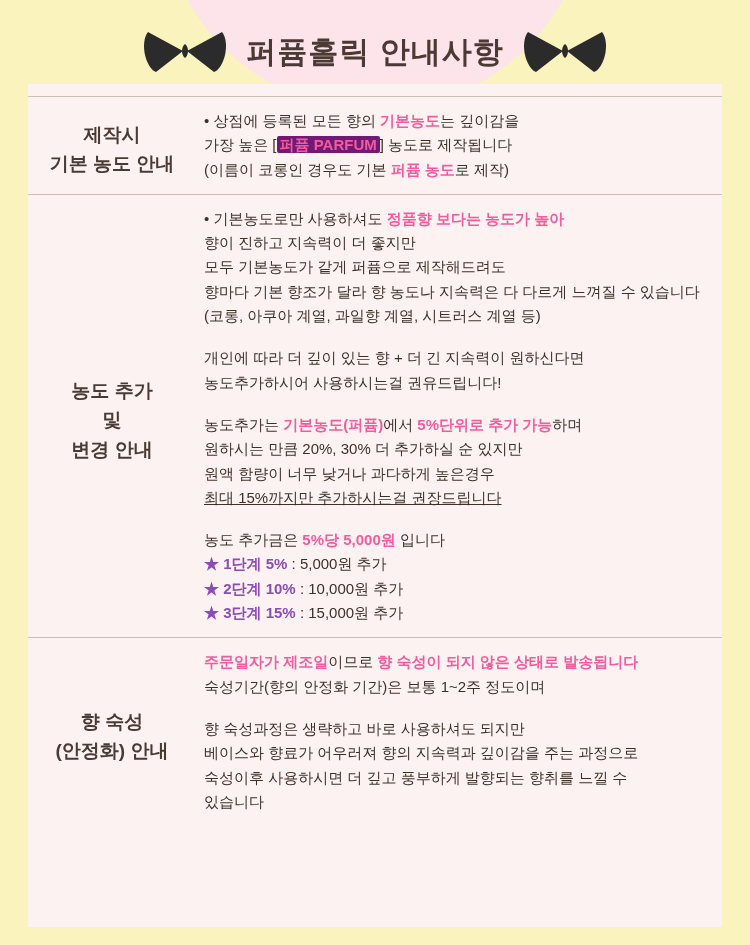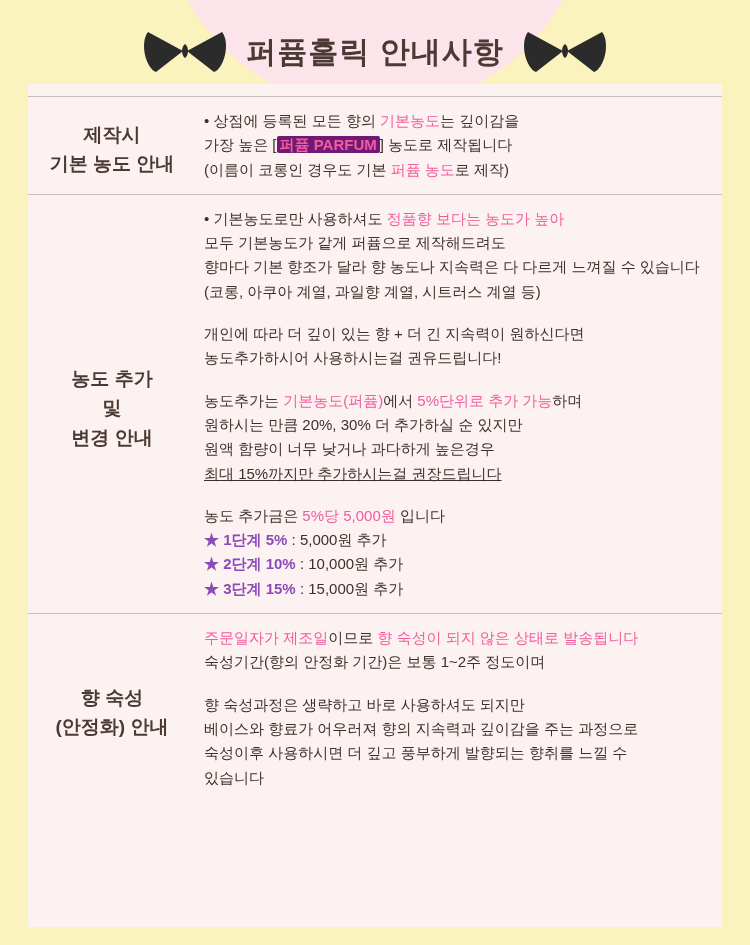--- a/index.html
+++ b/index.html
@@ -90,21 +90,21 @@
   .row-body {
     flex: 1 1 auto;
     padding: 12px 10px 12px 8px;
     font-size: 15px;
     color: #3e3029;
     line-height: 1.62;
   }
   .line { white-space: nowrap; }
   .gap { height: 18px; }
 
-  .pink { color: #f25c9c; font-weight: normal; }
+  .pink { color: #f25c9c; font-weight: bold; }
   .pinkbox {
     color: #f25c9c;
     font-weight: bold;
     background: #701a75;
     padding: 0 3px;
     border-radius: 2px;
   }
   .purple { color: #8b4bb8; font-weight: bold; }
   .uline { text-decoration: underline; }
 </style>
@@ -149,20 +149,21 @@
         <div class="row">
           <div class="row-label">
             <div class="inner">
               <div>농도 추가</div>
               <div>및</div>
               <div>변경 안내</div>
             </div>
           </div>
           <div class="row-body">
             <div class="line"><span>• </span><span>기본농도로만 사용하셔도 </span><span class="pink">정품향 보다는 농도가 높아</span></div>
+            <div class="line"><span> 향이 진하고 지속력이 더 좋지만</span></div>
             <div class="line"><span>모두 기본농도가 같게 퍼퓸으로 제작해드려도</span></div>
             <div class="line"><span>향마다 기본 향조가 달라 향 농도나 지속력은 다 다르게 느껴질 수 있습니다</span></div>
             <div class="line"><span>(코롱, 아쿠아 계열, 과일향 계열, 시트러스 계열 등)</span></div>
             <div class="gap"></div>
             <div class="line"><span>개인에 따라 더 깊이 있는 향 + 더 긴 지속력이 원하신다면</span></div>
             <div class="line"><span>농도추가하시어 사용하시는걸 권유드립니다!</span></div>
             <div class="gap"></div>
             <div class="line"><span>농도추가는 </span><span class="pink">기본농도(퍼퓸)</span><span>에서 </span><span class="pink">5%단위로 추가 가능</span><span>하며</span></div>
             <div class="line"><span>원하시는 만큼 20%, 30% 더 추가하실 순 있지만</span></div>
             <div class="line"><span>원액 함량이 너무 낮거나 과다하게 높은경우</span></div>

